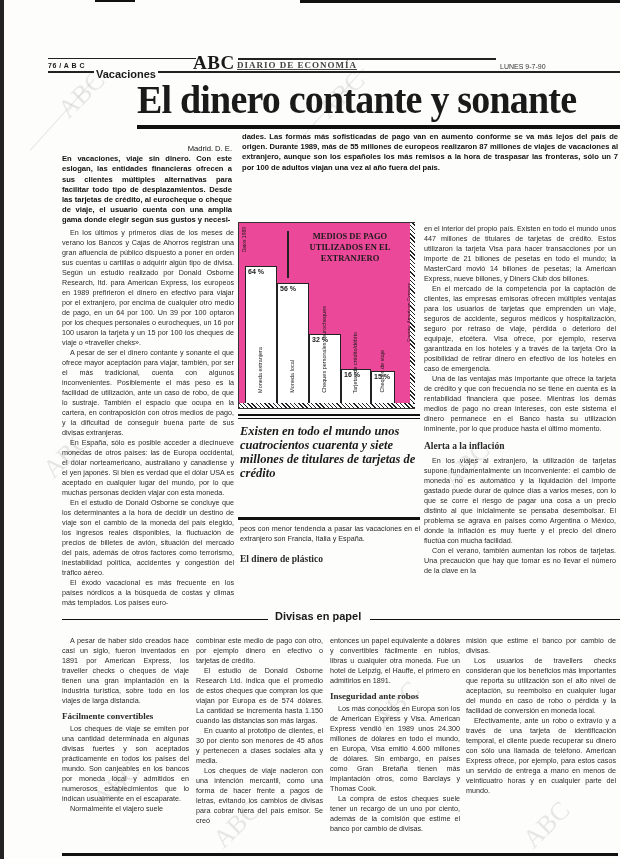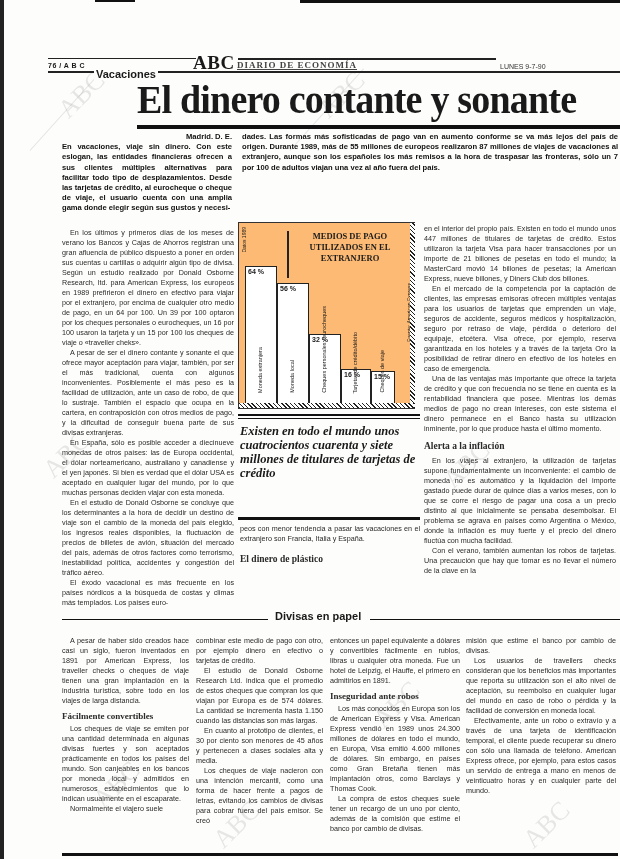--- a/index.html
+++ b/index.html
@@ -17,23 +17,23 @@
   .abc-sub { position: absolute; left: 237px; top: 60px; font-family: "Liberation Serif", serif; font-size: 9px; font-weight: bold; letter-spacing: 1px; color: #444; text-decoration: underline; text-transform: uppercase; }
   .dateline { position: absolute; left: 500px; top: 63px; font-size: 7px; color: #333; }
   .section { position: absolute; left: 94px; top: 68px; font-size: 11px; font-weight: bold; background: #fdfdfb; padding: 0 2px; }
 
   .headline { position: absolute; left: 137px; top: 75px; font-family: "Liberation Serif", serif; font-size: 38px; font-weight: bold; letter-spacing: -0.8px; transform: scaleY(1.08); transform-origin: top left; white-space: nowrap; }
   .headline-rule { position: absolute; left: 137px; top: 125px; width: 483px; height: 4px; background: #111; }
 
   .col { position: absolute; font-size: 7.2px; line-height: 10px; text-align: justify; color: #2a2a2a; }
   .col p { text-indent: 8px; margin-bottom: 0; }
   .lead { position: absolute; font-size: 7.6px; line-height: 10.2px; font-weight: bold; text-align: justify; color: #111; }
-  .byline { text-align: right; font-weight: bold; }
+  .byline { text-align: right; font-weight: normal; margin-top: 12px; }
 
-  .chart { position: absolute; left: 238px; top: 222px; width: 177px; height: 187px; border: 1px solid #333; background: #fdba74; }
+  .chart { position: absolute; left: 238px; top: 222px; width: 177px; height: 187px; border: 1px solid #333; background: #ec4899; }
   .chart-title { position: absolute; left: 48px; top: 8px; width: 120px; height: 47px; border-left: 2px solid #222; padding-left: 4px; font-family: "Liberation Serif", serif; font-weight: bold; font-size: 8.5px; line-height: 11px; text-align: center; }
   .chart-date { position: absolute; left: 2px; top: 4px; font-size: 5px; writing-mode: vertical-rl; transform: rotate(180deg); }
   .chart-source { position: absolute; right: 2px; top: 60px; font-size: 5px; writing-mode: vertical-rl; transform: rotate(180deg); }
   .chart-hatch { position: absolute; right: -1px; top: 0; width: 5px; height: 185px; background: repeating-linear-gradient(45deg,#222 0 1px,#fff 1px 3px); }
   .chart-base { position: absolute; left: 0; bottom: 0; width: 175px; height: 5px; background: repeating-linear-gradient(45deg,#222 0 1px,#fff 1px 3px); }
   .bar { position: absolute; bottom: 5px; border: 1px solid #222; border-bottom: none; background: #fff; }
   .bar-val { position: absolute; top: 1px; left: 2px; font-size: 7px; font-weight: bold; white-space: nowrap; }
   .bar-lbl { position: absolute; font-size: 5.5px; writing-mode: vertical-rl; transform: rotate(180deg); bottom: 10px; left: 50%; margin-left: -4px; white-space: nowrap; }
 
   .pull { position: absolute; left: 240px; top: 424px; width: 180px; font-family: "Liberation Serif", serif; font-weight: bold; font-size: 12.5px; line-height: 14px; font-style: italic; }

